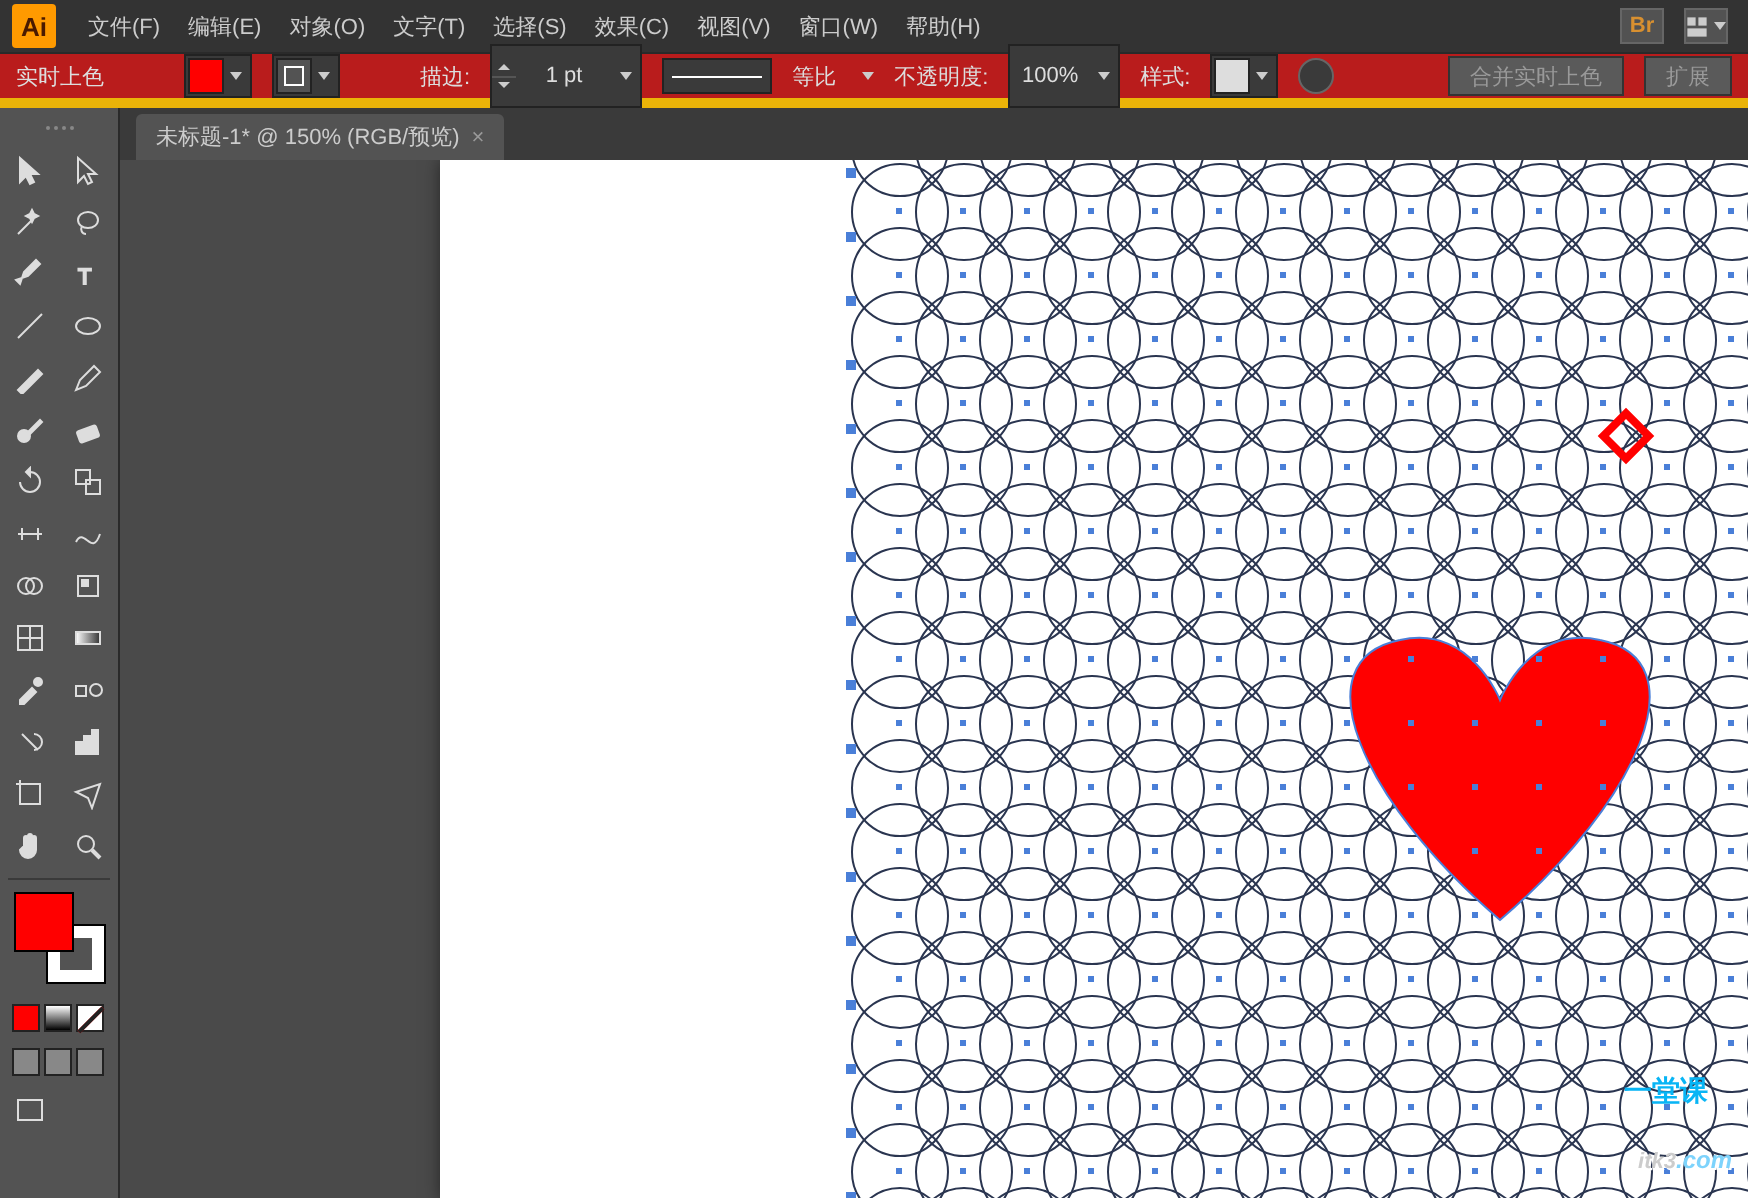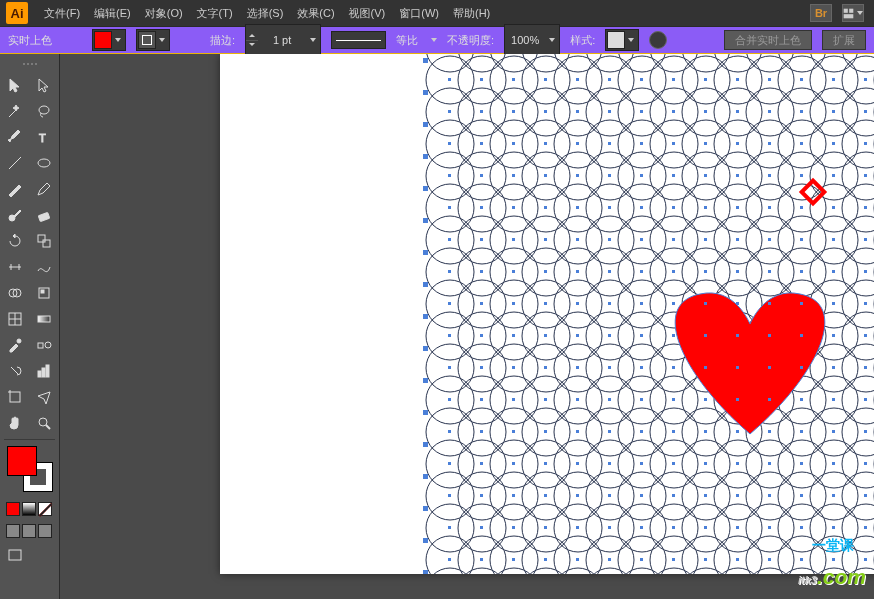--- a/index.html
+++ b/index.html
@@ -3,21 +3,21 @@
 <meta charset="utf-8">
 <style>
 *{margin:0;padding:0;box-sizing:border-box;font-family:"Microsoft YaHei",sans-serif;font-size:11px;color:#ccc;user-select:none}
 body{width:874px;height:599px;background:#4a4a4a;overflow:hidden;position:relative}
 .menubar{height:26px;background:#333;display:flex;align-items:center;padding:0 6px;gap:2px}
 .ai-logo{width:22px;height:22px;background:#ff9a00;color:#4a1a00;font-weight:bold;font-size:13px;display:flex;align-items:center;justify-content:center;border-radius:2px;margin-right:8px}
 .menu-item{padding:3px 6px;cursor:pointer}
 .menu-spacer{flex:1}
 .menu-icon{width:22px;height:18px;background:#525252;margin:0 4px;display:flex;align-items:center;justify-content:center;border:1px solid #666}
 .dropdown-arrow{width:0;height:0;border-left:3px solid transparent;border-right:3px solid transparent;border-top:4px solid #ccc;margin-left:3px}
-.optbar{height:28px;background:#8b5cf6;display:flex;align-items:center;padding:0 8px;gap:10px;border-top:1px solid #2a2a2a;border-bottom:1px solid #eab308}
+.optbar{height:28px;background:#b91c1c;display:flex;align-items:center;padding:0 8px;gap:10px;border-top:1px solid #2a2a2a;border-bottom:5px solid #eab308}
 .optlabel{color:#ddd}
 .swatch{width:18px;height:18px;border:1px solid #222}
 .swatch.red{background:#ff0000}
 .swatch-wrap{display:flex;align-items:center;background:#3a3a3a;padding:1px;border:1px solid #222}
 .numbox{display:flex;align-items:center;background:#3a3a3a;border:1px solid #222;height:32px}
 .numbox input{width:48px;background:transparent;border:none;color:#ddd;text-align:center;outline:none}
 .numbox .spin{width:12px;height:18px;display:flex;flex-direction:column}
 .numbox .spin div{flex:1;display:flex;align-items:center;justify-content:center}
 .numbox .spin div:first-child{border-bottom:1px solid #555}
 .spinup{width:0;height:0;border-left:3px solid transparent;border-right:3px solid transparent;border-bottom:3px solid #ccc}
@@ -40,21 +40,21 @@
 .fs-stroke::after{content:"";position:absolute;inset:6px;background:#535353}
 .minisw{display:flex;gap:2px;padding:4px 6px}
 .minisw div{width:14px;height:14px;border:1px solid #222}
 .workarea{flex:1;display:flex;flex-direction:column;background:#4a4a4a}
 .tabbar{height:26px;background:#3a3a3a;display:flex;align-items:flex-end;padding-left:8px}
 .tab{height:23px;background:#535353;padding:0 10px;display:flex;align-items:center;gap:6px;border-top-left-radius:3px;border-top-right-radius:3px}
 .tab-close{color:#999;cursor:pointer}
 .canvas-wrap{flex:1;background:#4a4a4a;position:relative;overflow:hidden}
 .artboard{position:absolute;left:160px;top:0;width:700px;height:520px;background:#fff;box-shadow:0 0 8px rgba(0,0,0,.5)}
 .watermark{position:absolute;right:8px;bottom:8px;font-size:28px;font-weight:bold;font-style:italic;color:#08b5f5;text-shadow:1px 1px 0 #fff}
-.watermark .sub{font-size:21px;color:#84cc16}
+.watermark .sub{font-size:12px;color:#7dd3fc}
 .cj{position:absolute;right:20px;bottom:44px;font-size:14px;color:#08b5f5;font-weight:bold}
 </style>
 </head>
 <body>
 
 <div class="menubar">
   <div class="ai-logo">Ai</div>
   <div class="menu-item">文件(F)</div>
   <div class="menu-item">编辑(E)</div>
   <div class="menu-item">对象(O)</div>
@@ -341,20 +341,26 @@
     <div class="tb-row">
       <div class="tb-btn">
           <svg viewBox="0 0 16 16">
             <rect x="2" y="3" width="12" height="10" fill="none" stroke="#ddd"></rect>
           </svg>
         </div>
     </div>
   </div>
 
   <div class="workarea">
+    <div class="tabbar">
+      <div class="tab">
+        <span>未标题-1* @ 150% (RGB/预览)</span>
+        <span class="tab-close">×</span>
+      </div>
+    </div>
     <div class="canvas-wrap">
       <div class="artboard">
         <svg id="artsvg" width="700" height="520">
             <circle cx="230" cy="-6" r="24" fill="none" stroke="#2a3550" stroke-width="1"></circle>
             <circle cx="262" cy="-6" r="24" fill="none" stroke="#2a3550" stroke-width="1"></circle>
             <circle cx="294" cy="-6" r="24" fill="none" stroke="#2a3550" stroke-width="1"></circle>
             <circle cx="326" cy="-6" r="24" fill="none" stroke="#2a3550" stroke-width="1"></circle>
             <circle cx="358" cy="-6" r="24" fill="none" stroke="#2a3550" stroke-width="1"></circle>
             <circle cx="390" cy="-6" r="24" fill="none" stroke="#2a3550" stroke-width="1"></circle>
             <circle cx="422" cy="-6" r="24" fill="none" stroke="#2a3550" stroke-width="1"></circle>

